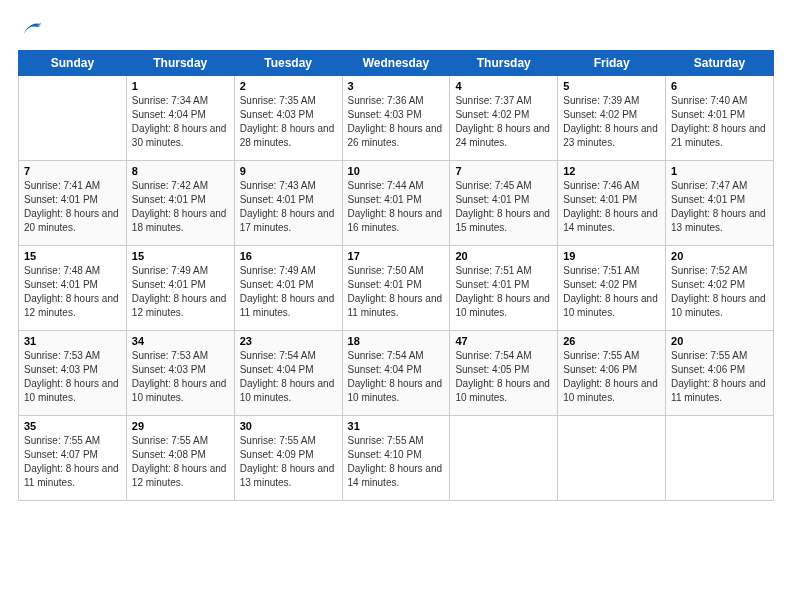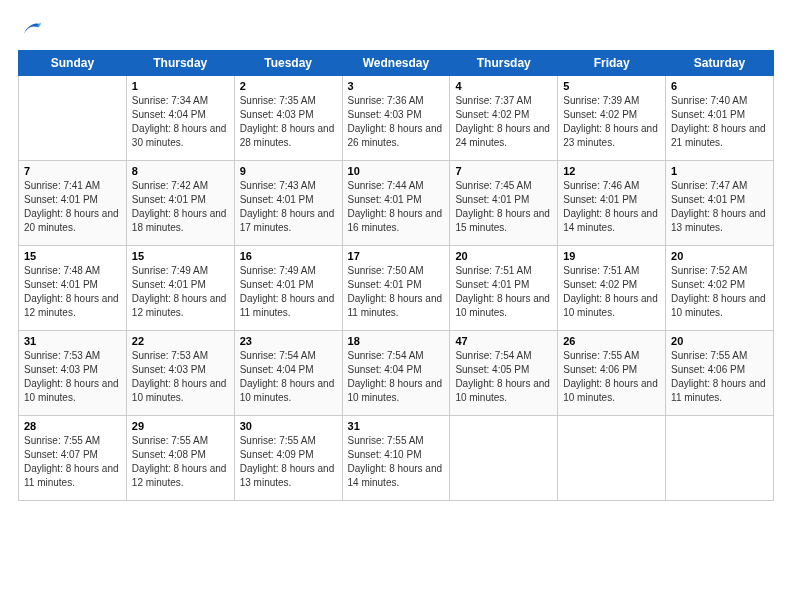--- a/index.html
+++ b/index.html
@@ -213,21 +213,21 @@
             <span class="day-num">20</span>
             <div class="day-info">Sunrise: 7:52 AM<br>Sunset: 4:02 PM<br>Daylight: 8 hours and 10 minutes.</div>
           </td>
         </tr>
         <tr>
           <td>
             <span class="day-num">31</span>
             <div class="day-info">Sunrise: 7:53 AM<br>Sunset: 4:03 PM<br>Daylight: 8 hours and 10 minutes.</div>
           </td>
           <td>
-            <span class="day-num">22</span>
+            <span class="day-num">34</span>
             <div class="day-info">Sunrise: 7:53 AM<br>Sunset: 4:03 PM<br>Daylight: 8 hours and 10 minutes.</div>
           </td>
           <td>
             <span class="day-num">23</span>
             <div class="day-info">Sunrise: 7:54 AM<br>Sunset: 4:04 PM<br>Daylight: 8 hours and 10 minutes.</div>
           </td>
           <td>
             <span class="day-num">18</span>
             <div class="day-info">Sunrise: 7:54 AM<br>Sunset: 4:04 PM<br>Daylight: 8 hours and 10 minutes.</div>
           </td>
@@ -239,21 +239,21 @@
             <span class="day-num">26</span>
             <div class="day-info">Sunrise: 7:55 AM<br>Sunset: 4:06 PM<br>Daylight: 8 hours and 10 minutes.</div>
           </td>
           <td>
             <span class="day-num">20</span>
             <div class="day-info">Sunrise: 7:55 AM<br>Sunset: 4:06 PM<br>Daylight: 8 hours and 11 minutes.</div>
           </td>
         </tr>
         <tr>
           <td>
-            <span class="day-num">28</span>
+            <span class="day-num">35</span>
             <div class="day-info">Sunrise: 7:55 AM<br>Sunset: 4:07 PM<br>Daylight: 8 hours and 11 minutes.</div>
           </td>
           <td>
             <span class="day-num">29</span>
             <div class="day-info">Sunrise: 7:55 AM<br>Sunset: 4:08 PM<br>Daylight: 8 hours and 12 minutes.</div>
           </td>
           <td>
             <span class="day-num">30</span>
             <div class="day-info">Sunrise: 7:55 AM<br>Sunset: 4:09 PM<br>Daylight: 8 hours and 13 minutes.</div>
           </td>

